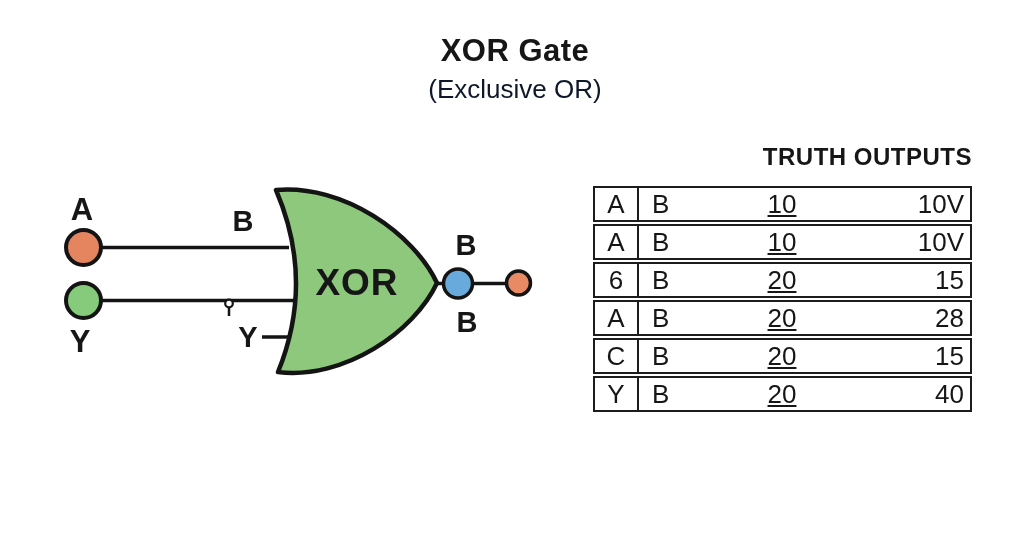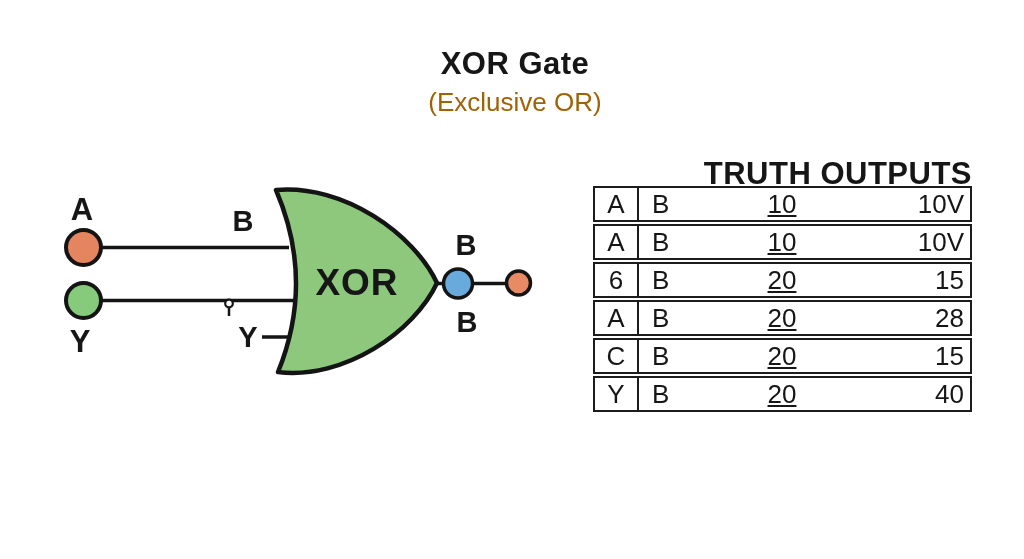--- a/index.html
+++ b/index.html
@@ -5,37 +5,37 @@
   html,body{margin:0;padding:0;}
   .stage{
     position:relative;
     width:1024px;height:559px;
     background:#ffffff;
     overflow:hidden;
     font-family:"Liberation Sans", sans-serif;
     color:#161616;
   }
   
-  .title-block{position:absolute;left:315px;top:46px;width:400px;text-align:center;}
+  .title-block{position:absolute;left:315px;top:33px;width:400px;text-align:center;}
   .title-main{font-size:31px;font-weight:bold;letter-spacing:0.5px;}
-  .title-sub{font-size:26px;font-weight:normal;margin-top:5px;color:#a16207;}
+  .title-sub{font-size:26px;font-weight:normal;margin-top:5px;color:#0f172a;}
   
   svg.diagram{position:absolute;left:0;top:0;width:1024px;height:559px;}
   svg.diagram .wire{stroke:#141414;stroke-width:3.5;fill:none;}
   svg.diagram .node{stroke:#141414;}
   .dlabel{
     position:absolute;transform:translate(-50%,-50%);
     font-weight:bold;font-size:29px;line-height:1;white-space:nowrap;
   }
   .dlabel.big{font-size:31px;}
   .dlabel.gate{font-size:37px;letter-spacing:1px;}
   
   .tt-header{
-    position:absolute;left:593px;top:156px;width:379px;
-    text-align:right;font-size:31px;font-weight:bold;letter-spacing:0.5px;
+    position:absolute;left:593px;top:143px;width:379px;
+    text-align:right;font-size:24px;font-weight:bold;letter-spacing:0.5px;
   }
   .truth-table{position:absolute;left:593px;top:186px;width:379px;}
   .t-row{
     display:flex;align-items:center;
     height:36px;box-sizing:border-box;
     border:2px solid #1c1c1c;
     margin-bottom:2px;
     background:#ffffff;
     font-size:26px;
   }

